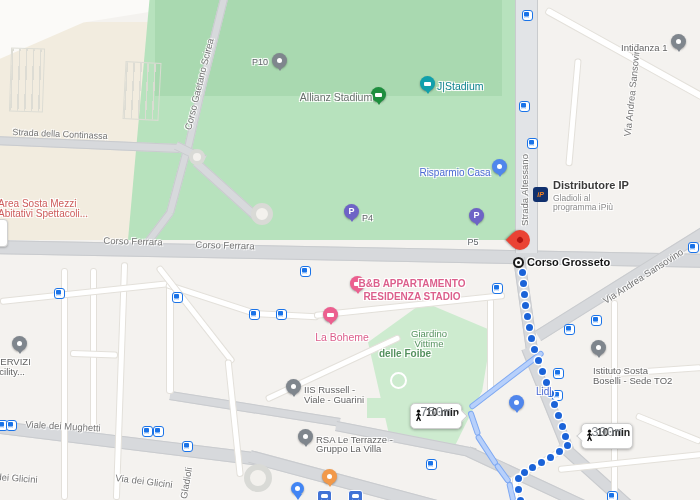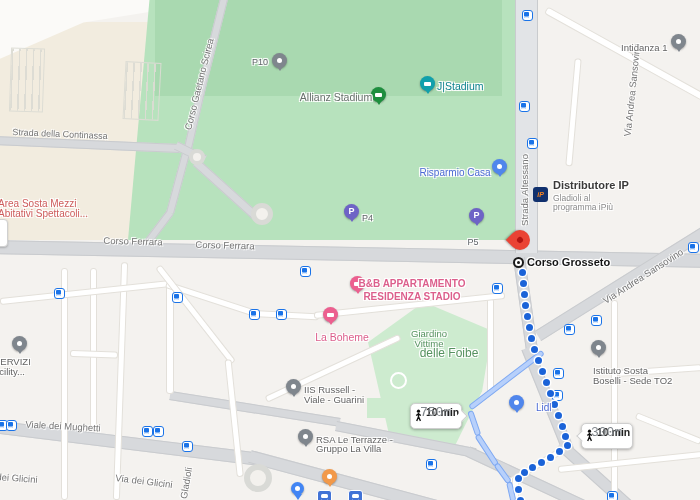--- a/index.html
+++ b/index.html
@@ -208,26 +208,26 @@
   <div class="poi" style="left:553px;top:198px;transform:translateY(-50%);font-size:8.5px;color:#8a8a8a;">Gladioli al</div>
   <div class="poi" style="left:553px;top:207px;transform:translateY(-50%);font-size:8.5px;color:#8a8a8a;">programma iPiù</div>
   <div class="poi" style="left:-2px;top:203px;transform:translateY(-50%);font-size:10px;color:#cd5b5b;">Area Sosta Mezzi</div>
   <div class="poi" style="left:-2px;top:213px;transform:translateY(-50%);font-size:10px;color:#cd5b5b;">Abitativi Spettacoli...</div>
   <div class="poi" style="left:527px;top:262px;transform:translateY(-50%);font-size:11px;font-weight:bold;color:#141414;z-index:30;">Corso Grosseto</div>
   <div class="poi cen" style="left:412px;top:283px;font-size:10px;font-weight:600;color:#dc5f8c;">B&amp;B APPARTAMENTO</div>
   <div class="poi cen" style="left:412px;top:296px;font-size:10px;font-weight:600;color:#dc5f8c;">RESIDENZA STADIO</div>
   <div class="poi cen" style="left:342px;top:337px;font-size:10.5px;color:#dc5f8c;">La Boheme</div>
   <div class="poi cen" style="left:429px;top:333px;font-size:9.5px;color:#55915f;">Giardino</div>
   <div class="poi cen" style="left:429px;top:343px;font-size:9.5px;color:#55915f;">Vittime</div>
-  <div class="poi cen" style="left:449px;top:353px;font-size:12px;color:#55915f;">delle Foibe</div>
+  <div class="poi cen" style="left:405px;top:353px;font-size:10px;color:#55915f;font-weight:bold;">delle Foibe</div>
   <div class="poi" style="left:304px;top:389px;transform:translateY(-50%);font-size:9.5px;color:#636363;">IIS Russell -</div>
   <div class="poi" style="left:304px;top:399px;transform:translateY(-50%);font-size:9.5px;color:#636363;">Viale - Guarini</div>
   <div class="poi" style="left:316px;top:439px;transform:translateY(-50%);font-size:9.5px;color:#636363;">RSA Le Terrazze -</div>
   <div class="poi" style="left:316px;top:448px;transform:translateY(-50%);font-size:9.5px;color:#636363;">Gruppo La Villa</div>
-  <div class="poi" style="left:528px;top:407px;transform:translateY(-50%);font-size:10px;color:#4a68d4;padding-left:8px;">Lidl</div>
+  <div class="poi" style="left:528px;top:391px;transform:translateY(-50%);font-size:10px;color:#4a68d4;padding-left:8px;">Lidl</div>
   <div class="poi" style="left:593px;top:370px;transform:translateY(-50%);font-size:9.5px;color:#636363;">Istituto Sosta</div>
   <div class="poi" style="left:593px;top:380px;transform:translateY(-50%);font-size:9.5px;color:#636363;">Boselli - Sede TO2</div>
   <div class="poi" style="left:621px;top:47px;transform:translateY(-50%);font-size:9.5px;color:#636363;">Intidanza 1</div>
   <div class="poi" style="left:-6px;top:361px;transform:translateY(-50%);font-size:9.5px;color:#636363;">SERVIZI</div>
   <div class="poi" style="left:-6px;top:371px;transform:translateY(-50%);font-size:9.5px;color:#636363;">acility...</div>
   <div class="poi" style="left:362px;top:218px;transform:translateY(-50%);font-size:9px;color:#5f6368;text-align:right;">P4</div>
   <div class="poi cen" style="left:473px;top:242px;font-size:9px;color:#5f6368;">P5</div>
 
   <div class="badge" style="left:410px;top:403px;">
     <svg width="9" height="13" viewBox="0 0 10 14">

